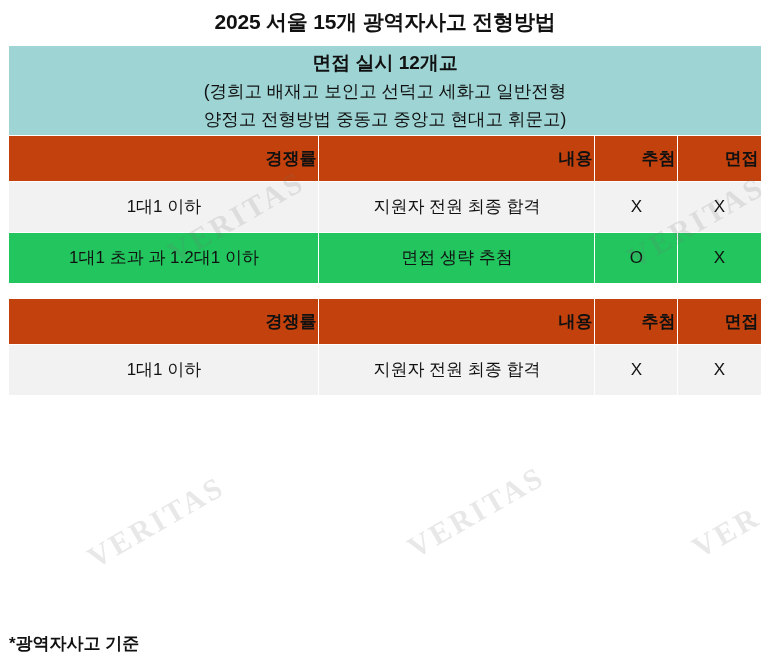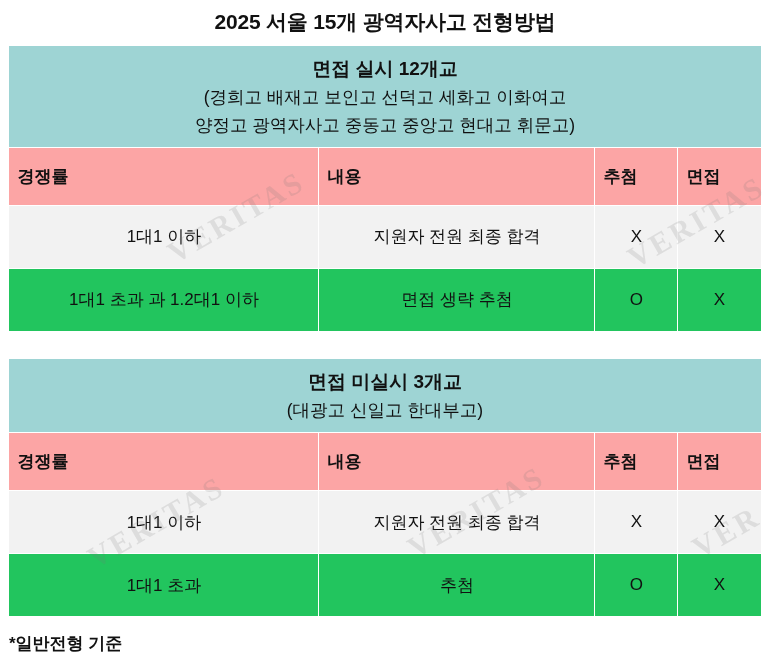--- a/index.html
+++ b/index.html
@@ -30,43 +30,43 @@
     letter-spacing: -0.2px;
   }
   table.sheet {
     width: 752px;
     margin: 0 auto;
     border-collapse: collapse;
     table-layout: fixed;
   }
   table.sheet td {
     border: 1px solid #ffffff;
-    padding: 8px;
+    padding: 2px;
   }
   .band {
     background: #9ed4d4;
     text-align: center;
     font-size: 18px;
     line-height: 1.55;
     padding: 12px 6px 14px 6px;
     color: #111111;
   }
   .band .band-main {
     font-weight: bold;
     font-size: 19px;
     display: block;
     margin-bottom: 1px;
   }
   .band .band-sub {
     display: block;
     font-size: 17.5px;
   }
   .hdr td {
-    background: #fca5a5;
-    text-align: left;
+    background: #c2410c;
+    text-align: right;
     font-size: 17px;
     font-weight: bold;
     height: 41px;
     color: #111111;
   }
   .row td {
     text-align: center;
     font-size: 17px;
     height: 46px;
     color: #111111;
@@ -116,22 +116,22 @@
       <col style="width:310px">
       <col style="width:276px">
       <col style="width:83px">
       <col style="width:83px">
     </colgroup>
     <tbody>
 
       <tr>
         <td colspan="4" class="band">
           <span class="band-main">면접 실시 12개교</span>
-          <span class="band-sub">(경희고 배재고 보인고 선덕고 세화고 이화여고</span>
-          <span class="band-sub">양정고 광역자사고 중동고 중앙고 현대고 휘문고)</span>
+          <span class="band-sub">(경희고 배재고 보인고 선덕고 세화고 일반전형</span>
+          <span class="band-sub">양정고 전형방법 중동고 중앙고 현대고 휘문고)</span>
         </td>
       </tr>
       <tr class="hdr">
         <td>경쟁률</td>
         <td>내용</td>
         <td>추첨</td>
         <td>면접</td>
       </tr>
       <tr class="row odd">
         <td>1대1 이하</td>
@@ -143,48 +143,36 @@
         <td>1대1 초과 과 1.2대1 이하</td>
         <td>면접 생략 추첨</td>
         <td>O</td>
         <td>X</td>
       </tr>
 
       <tr class="spacer">
           <td colspan="4"></td>
         </tr>
 
-      <tr>
-        <td colspan="4" class="band">
-          <span class="band-main">면접 미실시 3개교</span>
-          <span class="band-sub">(대광고 신일고 한대부고)</span>
-        </td>
-      </tr>
       <tr class="hdr">
         <td>경쟁률</td>
         <td>내용</td>
         <td>추첨</td>
         <td>면접</td>
       </tr>
       <tr class="row odd">
         <td>1대1 이하</td>
         <td>지원자 전원 최종 합격</td>
         <td>X</td>
         <td>X</td>
       </tr>
-      <tr class="row even">
-        <td>1대1 초과</td>
-        <td>추첨</td>
-        <td>O</td>
-        <td>X</td>
-      </tr>
     </tbody>
   </table>
 
-  <div class="footnote">*일반전형 기준</div>
+  <div class="footnote">*광역자사고 기준</div>
 
   <div class="wm wm1">VERITAS</div>
   <div class="wm wm2">VERITAS</div>
   <div class="wm wm3">VERITAS</div>
   <div class="wm wm4">VERITAS</div>
   <div class="wm wm5">VER</div>
 
 </div>
 
 </body></html>

